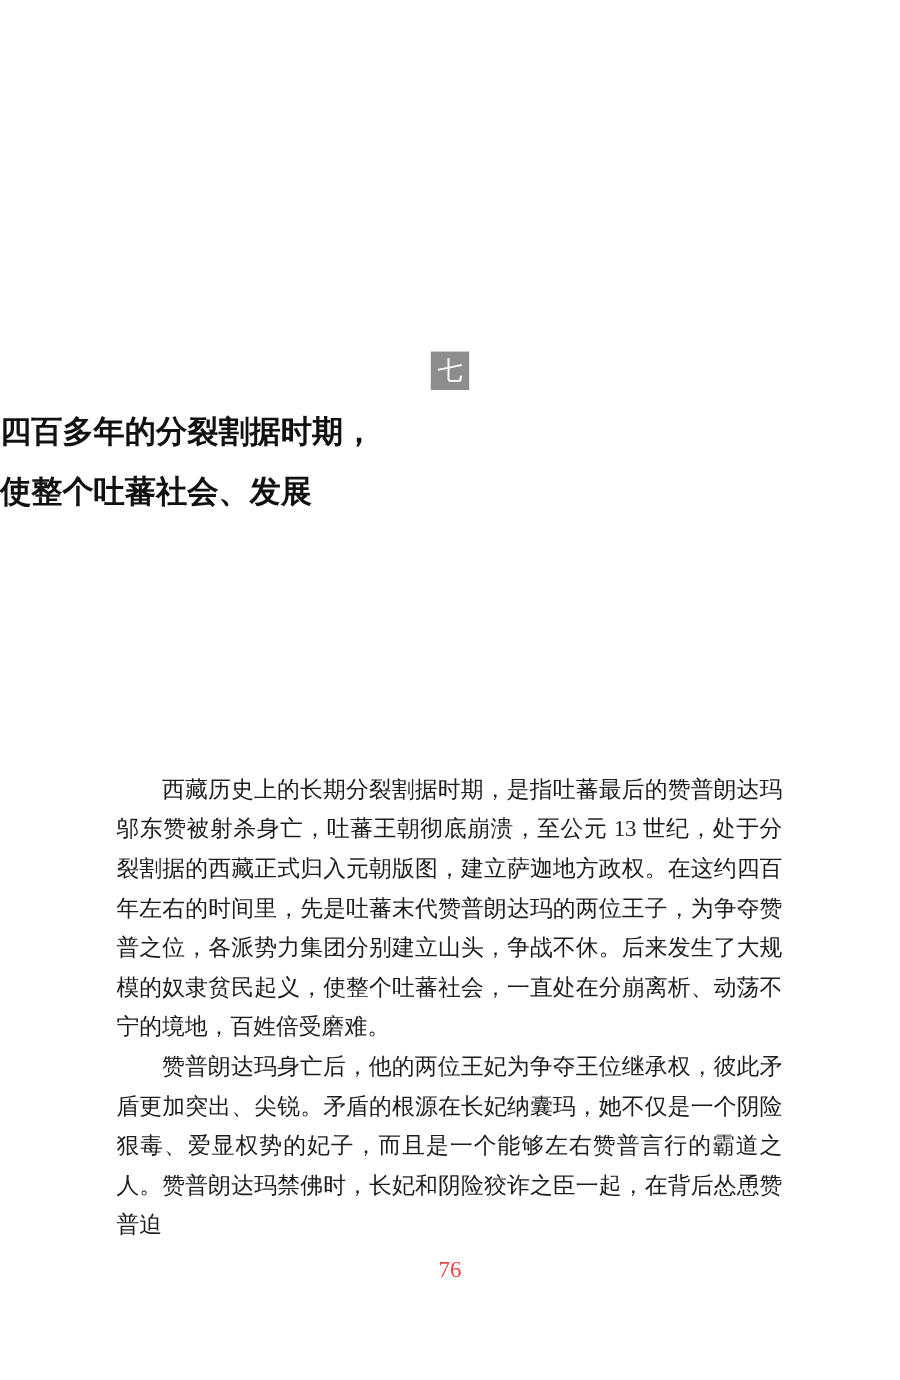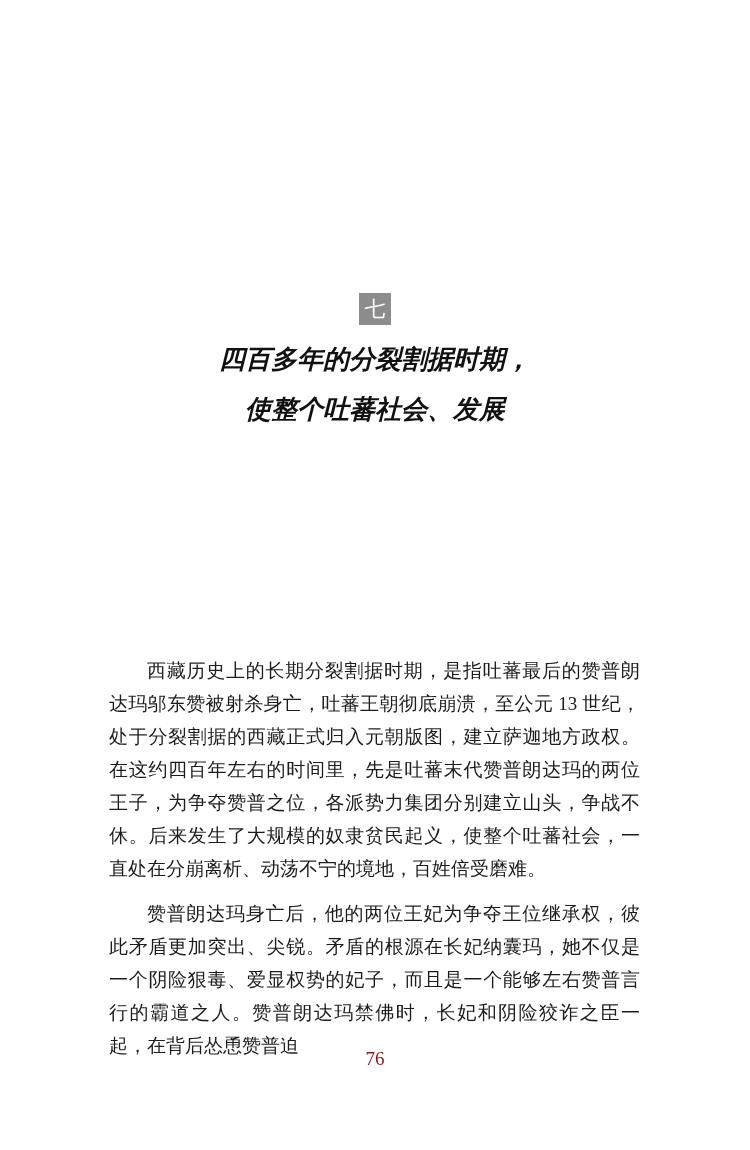--- a/index.html
+++ b/index.html
@@ -31,53 +31,51 @@
     font-size: 21px;
     line-height: 32px;
     text-align: center;
     font-weight: normal;
   }
   .chapter-title {
     position: absolute;
     top: 341px;
     left: 0;
     width: 750px;
-    text-align: center;
     font-weight: bold;
     font-size: 26px;
     color: #111111;
-    font-style: italic;
   }
   .chapter-title .title-line {
     height: 50px;
     line-height: 38px;
   }
   .body-text {
     position: absolute;
     top: 642px;
     left: 97px;
     width: 555px;
     font-size: 19px;
     line-height: 33px;
     color: #1c1c1c;
     text-align: justify;
   }
   .body-text p {
-    margin: 12px;
+    margin: 0;
     padding: 0;
     text-indent: 2em;
   }
   .page-number {
     position: absolute;
     top: 1048px;
     left: 0;
     width: 750px;
     text-align: center;
     font-size: 19px;
-    color: #7f1d1d;
+    color: #ef4444;
   }
 </style>
 </head>
 <body style="background: rgb(255, 255, 255);">
 
 <div class="page">
 
   <div class="chapter-badge" style="background: rgb(141, 141, 141); color: rgb(255, 255, 255);">七</div>
 
   <div class="chapter-title">

